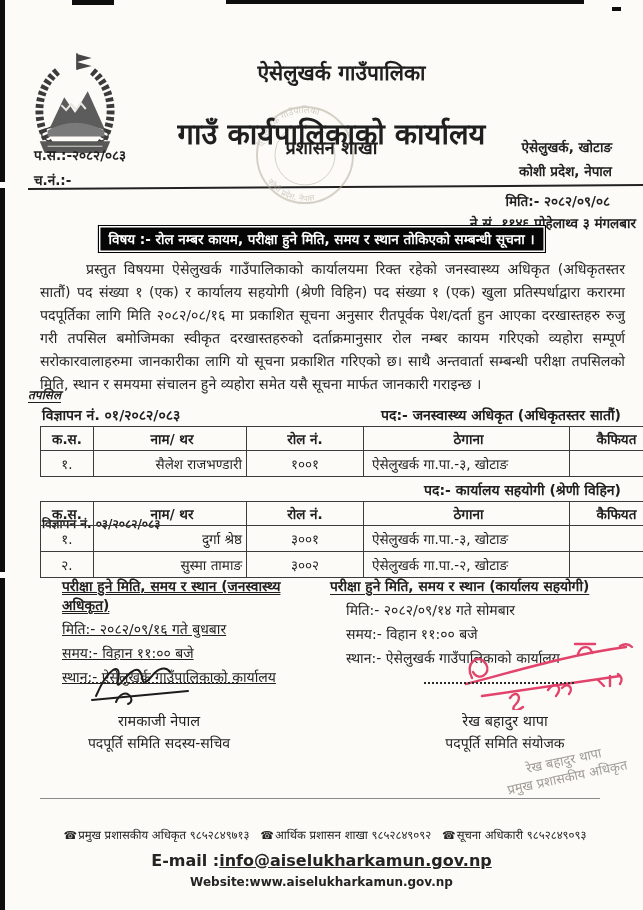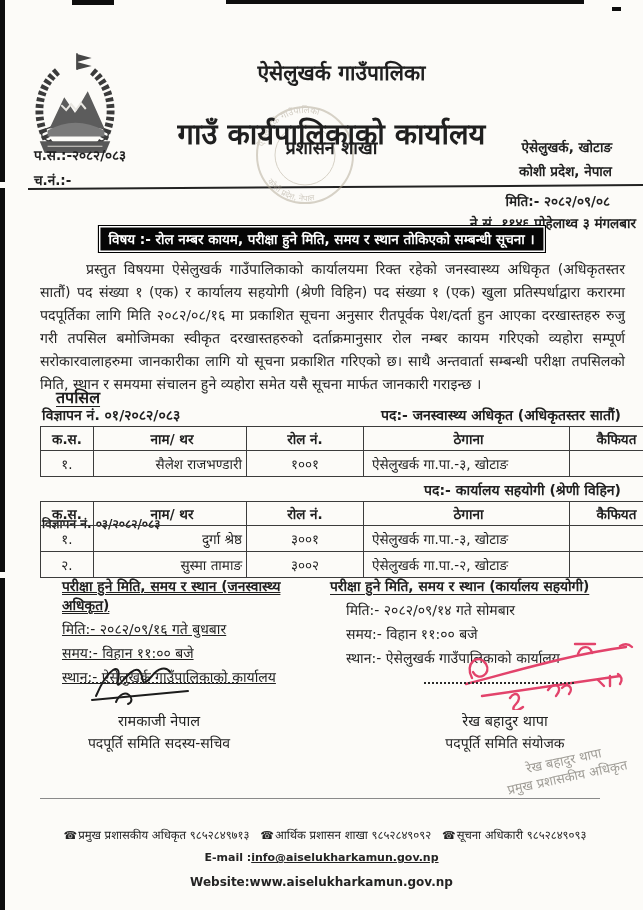--- a/index.html
+++ b/index.html
@@ -108,21 +108,21 @@
 
   <div class="abs rule"></div>
 
   <div class="abs meta" style="right:33px;top:192px;text-align:left;">मिति:- २०८२/०९/०८</div>
   <div class="abs meta" style="right:7px;top:214px;text-align:right;">ने.सं. ११४६ पोहेलाथ्व ३ मंगलबार</div>
 
   <div class="abs subject">विषय :- रोल नम्बर कायम, परीक्षा हुने मिति, समय र स्थान तोकिएको सम्बन्धी सूचना ।</div>
 
   <div class="abs bodytext">प्रस्तुत विषयमा ऐसेलुखर्क गाउँपालिकाको कार्यालयमा रिक्त रहेको जनस्वास्थ्य अधिकृत (अधिकृतस्तर सातौं) पद संख्या १ (एक) र कार्यालय सहयोगी (श्रेणी विहिन) पद संख्या १ (एक) खुला प्रतिस्पर्धाद्वारा करारमा पदपूर्तिका लागि मिति २०८२/०८/१६ मा प्रकाशित सूचना अनुसार रीतपूर्वक पेश/दर्ता हुन आएका दरखास्तहरु रुजु गरी तपसिल बमोजिमका स्वीकृत दरखास्तहरुको दर्ताक्रमानुसार रोल नम्बर कायम गरिएको व्यहोरा सम्पूर्ण सरोकारवालाहरुमा जानकारीका लागि यो सूचना प्रकाशित गरिएको छ। साथै अन्तवार्ता सम्बन्धी परीक्षा तपसिलको मिति, स्थान र समयमा संचालन हुने व्यहोरा समेत यसै सूचना मार्फत जानकारी गराइन्छ ।</div>
 
-  <div class="abs b ulab" style="left:56px;top:386px;font-size:16px;">तपसिल</div>
+  <div class="abs b ulab" style="left:28px;top:386px;font-size:12px;font-style:italic;">तपसिल</div>
 
   <div class="abs b" style="left:42px;top:405px;font-size:14px;">विज्ञापन नं. ०१/२०८२/०८३</div>
   <div class="abs b" style="right:22px;top:405px;font-size:14px;text-align:right;">पद:- जनस्वास्थ्य अधिकृत (अधिकृतस्तर सातौं)</div>
   <table class="roll abs" style="left:40px;top:426px;">
     <tbody>
         <tr>
       <th class="c-sn">क.स.</th>
       <th class="c-name">नाम/ थर</th>
       <th class="c-roll">रोल नं.</th>
       <th class="c-addr">ठेगाना</th>
@@ -217,21 +217,21 @@
 
   <div class="abs footrule"></div>
 
 
   <div class="abs foot" style="top:827px;">
     <span class="ph">☎</span><span>प्रमुख प्रशासकीय अधिकृत ९८५२८४९७१३</span>
     <span class="ph">☎</span><span>आर्थिक प्रशासन शाखा ९८५२८४९०९२</span>
     <span class="ph">☎</span><span>सूचना अधिकारी ९८५२८४९०९३</span>
   </div>
 
-  <div class="abs foot b" style="top:851px;font-size:11px;">
+  <div class="abs foot b" style="top:851px;font-size:16px;">
     <span>E-mail :</span><span class="u">info@aiselukharkamun.gov.np</span>
   </div>
 
   <div class="abs foot b" style="top:875px;font-size:12px;">
     <span>Website:</span><span>www.aiselukharkamun.gov.np</span>
   </div>
 
 </div>
 
 </body></html>

